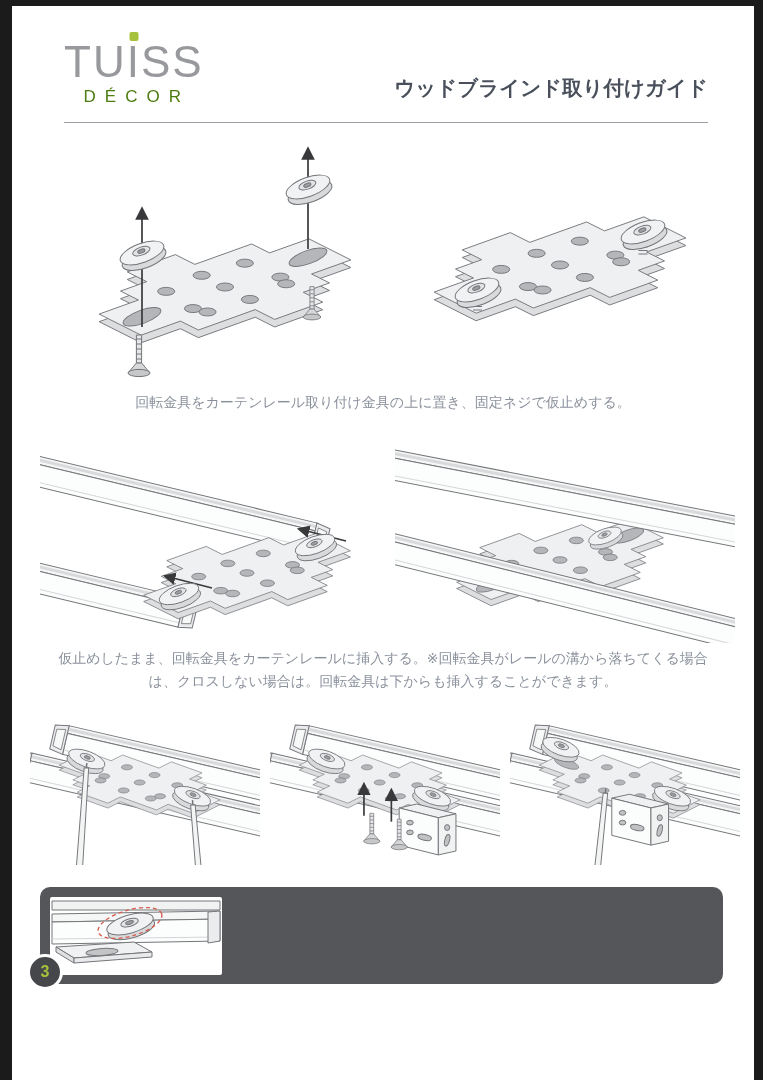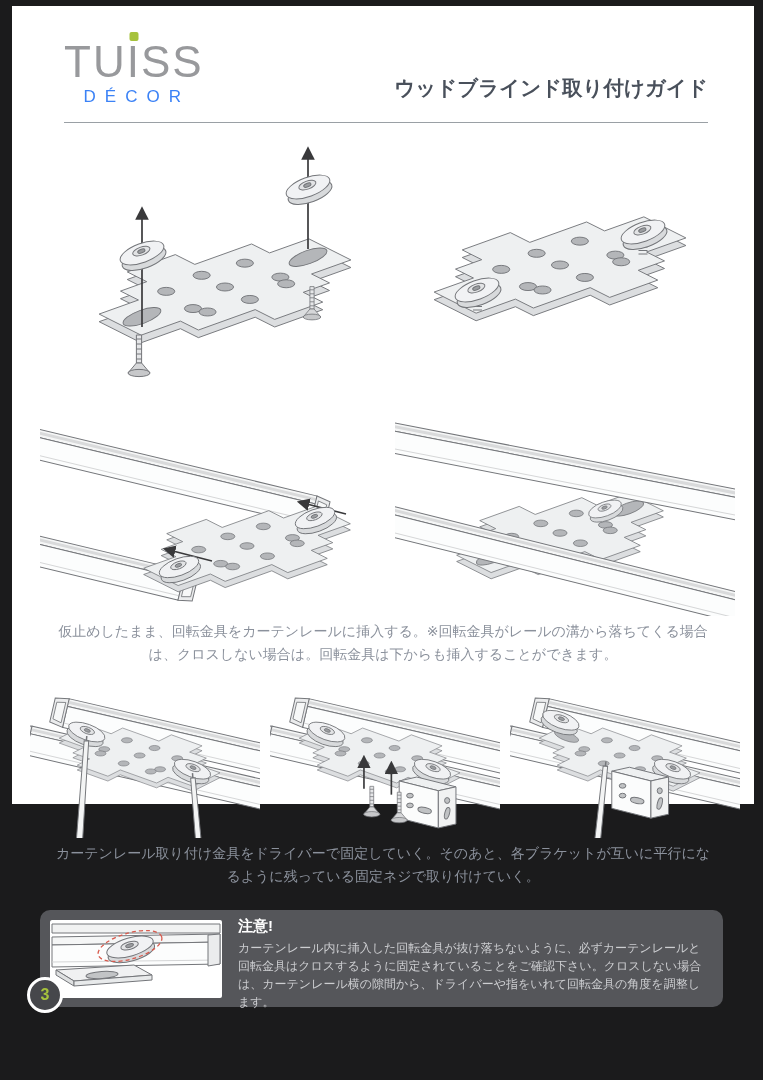--- a/index.html
+++ b/index.html
@@ -1,26 +1,26 @@
 <!DOCTYPE html>
 <html><head>
 <meta charset="utf-8">
 <style>
   html,body{margin:0;padding:0;background:#1b1b1c;width:763px;height:1080px;overflow:hidden;
     font-family:"Liberation Sans","DejaVu Sans",sans-serif;}
-  .page{position:relative;margin:6px 9px 0 12px;background:#ffffff;height:798px;box-sizing:border-box;}
+  .page{position:relative;margin:6px 9px 0 12px;background:#ffffff;height:1074px;box-sizing:border-box;}
 
   
   .header{display:flex;justify-content:space-between;align-items:center;padding:34px 46px 0 52px;}
   .logo{display:inline-block;text-align:center;}
   .logo-main{font-size:44px;font-weight:500;letter-spacing:2px;color:#98999c;line-height:1;}
   .logo-i{position:relative;display:inline-block;}
   .logo-i::after{content:"";position:absolute;top:-8px;left:50%;transform:translateX(-50%);
     width:9px;height:9px;border-radius:2px;background:#a6c23c;}
-  .logo-sub{font-size:17px;letter-spacing:9px;color:#3b82f6;margin-top:3px;padding-left:6px;}
+  .logo-sub{font-size:17px;letter-spacing:9px;color:#4d7c0f;margin-top:3px;padding-left:6px;}
   .doc-title{text-align:center;font-size:20.5px;font-weight:700;color:#49505b;line-height:1.55;margin-top:28px;}
   .divider{border:0;border-top:1px solid #9aa0a5;margin:15px 46px 0 52px;}
 
   
   .figrow{display:flex;align-items:center;}
   .row1{margin-top:14px;padding-left:48px;height:250px;}
   .row2{margin-top:14px;padding-left:28px;height:215px;}
   .row3{margin-top:8px;padding-left:18px;height:164px;}
   .figrow svg{display:block;}
   .gap10{margin-left:10px;}
@@ -134,20 +134,21 @@
       <use href="#g-washer" transform="translate(248,50)"></use>
     </svg>
     <svg class="gap10" width="320" height="185" viewBox="0 0 320 185">
       <use href="#g-plate" transform="translate(160,95) scale(0.95)"></use>
       <path d="M73,133 h9 M73,136.5 h9 M73,140 h9" stroke="#74767a" stroke-width="1"></path>
       <path d="M238.5,77 h9 M238.5,80.5 h9 M238.5,84 h9" stroke="#74767a" stroke-width="1"></path>
       <use href="#g-washer" transform="translate(77,120)"></use>
       <use href="#g-washer" transform="translate(243,62)"></use>
     </svg>
   </div>
+  <p class="caption">回転金具をカーテンレール取り付け金具の上に置き、固定ネジで仮止めする。</p>
 
   <div class="figrow row2">
     <svg width="345" height="215" viewBox="0 0 345 215">
       <use href="#g-rail" transform="translate(277,95) rotate(13.5)"></use>
       <use href="#g-rail" transform="translate(145,170) rotate(13.5)"></use>
       <use href="#g-plate" transform="translate(207,145) scale(0.78)"></use>
       <line class="ins-arrow" x1="306" y1="113" x2="263" y2="102" marker-end="url(#mk-arrow)"></line>
       <line class="ins-arrow" x1="172" y1="160" x2="129" y2="149" marker-end="url(#mk-arrow)"></line>
       <use href="#g-washer" transform="translate(275,117) scale(0.9)"></use>
       <use href="#g-washer" transform="translate(139,166) scale(0.9)"></use>
@@ -186,21 +187,20 @@
     <svg class="gap10" width="230" height="164" viewBox="0 0 235 165">
       <use href="#g-rail" transform="translate(40,24) scale(-1,1) rotate(-13)"></use>
       <use href="#g-rail" transform="translate(2,52) scale(-1,1) rotate(-13)"></use>
       <use href="#g-plate" transform="translate(112,82) scale(-0.62,0.62)"></use>
       <use href="#g-washer" transform="translate(52,46) scale(-0.85,0.85)"></use>
       <use href="#g-washer" transform="translate(166,96) scale(-0.85,0.85)"></use>
       <use href="#g-bracket" transform="translate(104,98)"></use>
       <use href="#g-driver" transform="translate(98,88) rotate(6)"></use>
     </svg>
   </div>
-  <p class="caption">カーテンレール取り付け金具をドライバーで固定していく。そのあと、各ブラケットが互いに平行になるように残っている固定ネジで取り付けていく。</p>
 
   <div class="warning">
     <div class="warn-illu">
       <svg width="172" height="78" viewBox="0 0 172 78">
         <g stroke="#74767a" stroke-width="1" stroke-linejoin="round">
           <rect x="2" y="4" width="168" height="9" fill="#f1f2f2"></rect>
           <polygon points="2,17 170,14 170,22 2,25" fill="#f5f6f6"></polygon>
           <polygon points="2,25 170,22 170,44 2,47" fill="#fcfdfd"></polygon>
           <line x1="2" y1="42" x2="170" y2="40" stroke="#d5d6d7"></line>
           <polygon points="158,15 170,14 170,44 158,46" fill="#ebeced"></polygon>
@@ -211,20 +211,16 @@
           <g transform="translate(80,27) rotate(-16)">
             <ellipse cy="5" rx="24" ry="9" fill="#d8dadc"></ellipse>
             <ellipse rx="24" ry="9" fill="#f1f2f4"></ellipse>
             <ellipse cy="-1.5" rx="9" ry="3.8" fill="#e2e3e5"></ellipse>
             <ellipse cy="-1.5" rx="4" ry="1.7" fill="#9b9da0"></ellipse>
           </g>
           <ellipse transform="translate(80,26) rotate(-16)" rx="33" ry="13" fill="none" stroke="#d85a4d" stroke-width="1.3" stroke-dasharray="4,3"></ellipse>
         </g>
       </svg>
     </div>
-    <div class="warn-text">
-      <div class="warn-title">注意!</div>
-      <p class="warn-body">カーテンレール内に挿入した回転金具が抜け落ちないように、必ずカーテンレールと回転金具はクロスするように固定されていることをご確認下さい。クロスしない場合は、カーテンレール横の隙間から、ドライバーや指をいれて回転金具の角度を調整します。</p>
-    </div>
     <div class="page-badge">3</div>
   </div>
 
 </div>
 
 </body></html>

